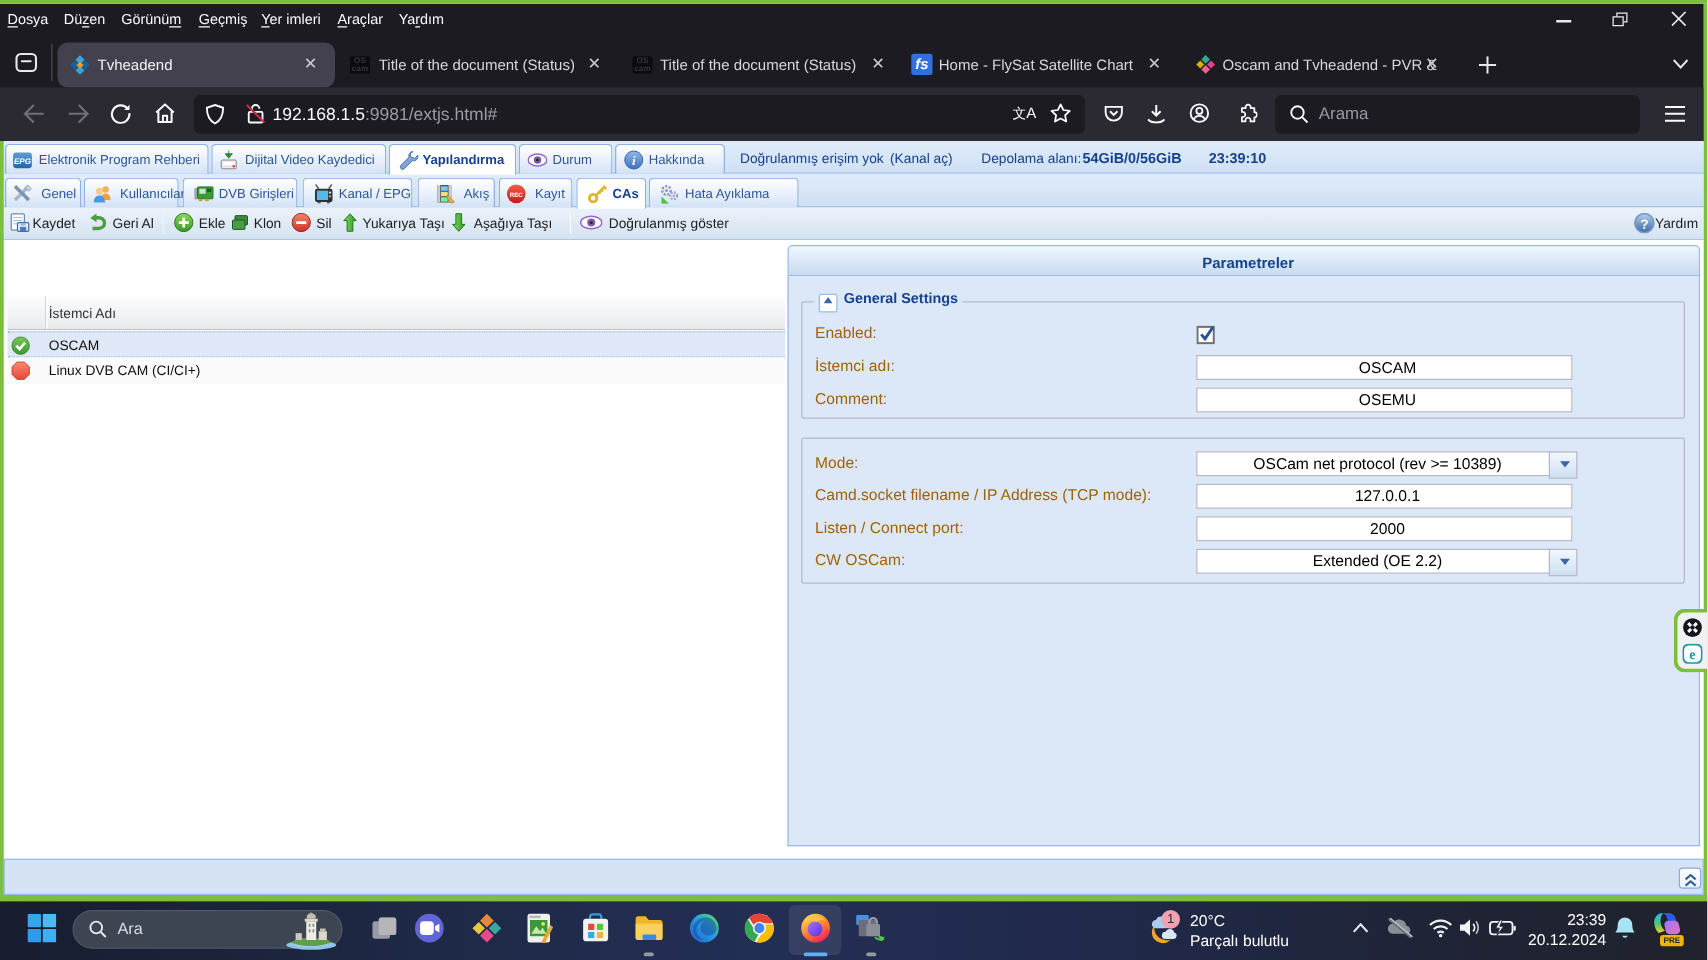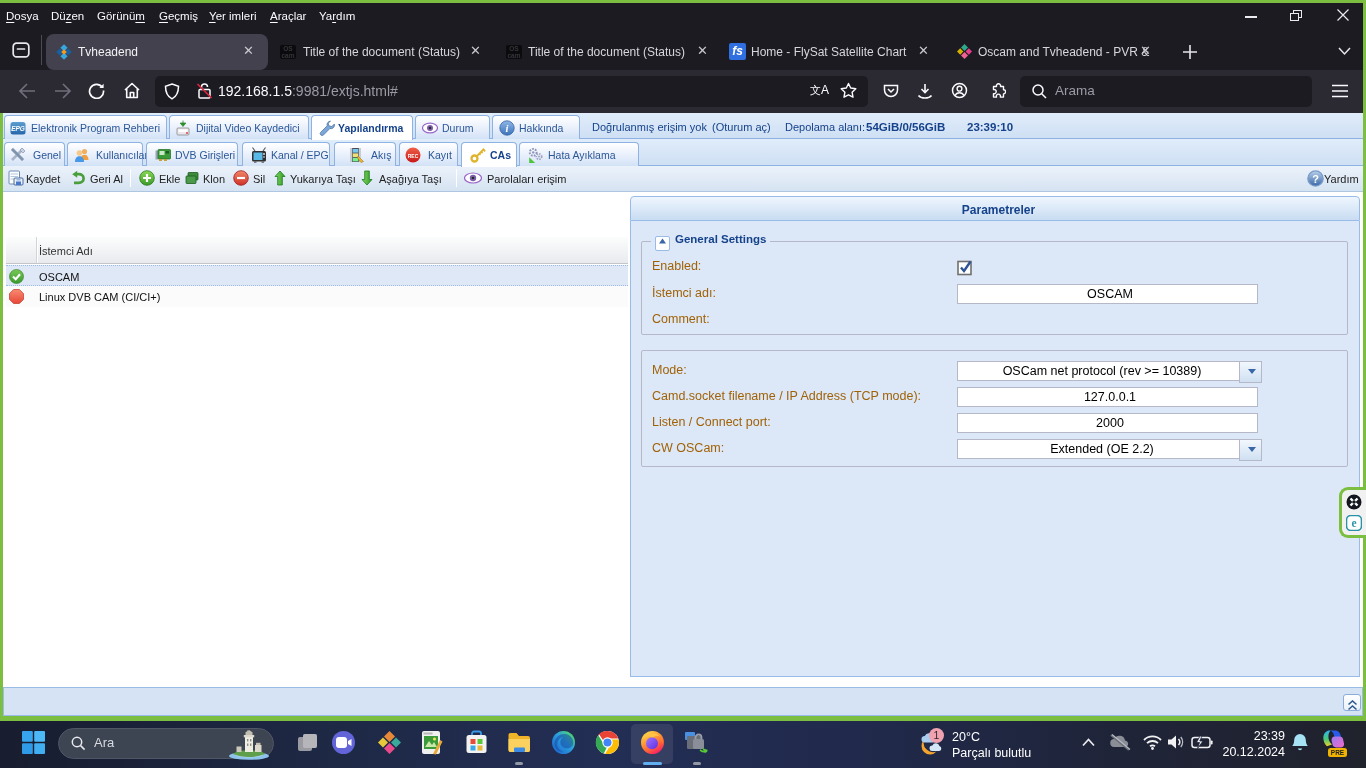--- a/index.html
+++ b/index.html
@@ -239,21 +239,21 @@
               <linearGradient id="infg" x1="0" y1="0" x2="0" y2="1">
                 <stop offset="0" stop-color="#8fb8e8"></stop>
                 <stop offset="1" stop-color="#3d72b8"></stop>
               </linearGradient>
             </defs>
             <text x="8" y="12" font-size="10.5" font-weight="bold" font-style="italic" fill="#fff" text-anchor="middle" font-family="Liberation Serif">i</text>
           </svg></span>
         <span class="ttxt">Hakkında</span>
       </div>
     <span class="hdrtxt" style="left:589px">Doğrulanmış erişim yok</span>
-    <span class="hdrtxt" style="left:709px">(Oturum aç)</span>
+    <span class="hdrtxt" style="left:709px">(Kanal aç)</span>
     <span class="hdrtxt" style="left:782px">Depolama alanı:</span>
     <span class="hdrtxt" style="left:863px;font-weight:bold;font-size:11.5px;top:7.5px">54GiB/0/56GiB</span>
     <span class="hdrtxt" style="left:964px;font-weight:bold;font-size:11.5px;top:7.5px">23:39:10</span>
   </div>
 
   <div class="abs" id="strip2">
     <div class="tab2" style="left:1px;width:61px">
         <span class="ticon" style="left:5px"><svg width="16" height="16" viewBox="0 0 16 16">
             <path d="M2 2 L13 13 M13 2 L2 13" stroke="#a8b4c8" stroke-width="2.6"></path>
             <path d="M2 2 L13 13" stroke="#8094b0" stroke-width="2.6"></path>
@@ -393,21 +393,21 @@
     <span class="tbi" style="left:356px"><svg width="16" height="16" viewBox="0 0 16 16">
           <path d="M8 15 L13 9.5 H10.3 V1 H5.7 V9.5 H3 Z" fill="url(#upg)" stroke="#1d7a1d" stroke-width="0.8"></path>
         </svg></span>
       <span class="tbt" style="left:376px">Aşağıya Taşı</span>
     <span class="tbsep" style="left:453px"></span>
     <span class="tbi" style="left:461px"><svg width="18" height="16" viewBox="0 0 18 16">
           <ellipse cx="9" cy="8" rx="8.5" ry="5" fill="#fff" stroke="#9a66c8" stroke-width="1.2"></ellipse>
           <circle cx="9" cy="8" r="3.2" fill="#7b5ea7"></circle>
           <circle cx="9" cy="8" r="1.3" fill="#2a2a2a"></circle>
         </svg></span>
-      <span class="tbt" style="left:484px">Parolaları erişim</span>
+      <span class="tbt" style="left:484px">Doğrulanmış göster</span>
     <span class="tbi" style="left:1304px"><svg width="17" height="17" viewBox="0 0 17 17">
           <circle cx="8.5" cy="8.5" r="7.6" fill="url(#hlpg)" stroke="#7a9ac8" stroke-width="1.4"></circle>
           <defs>
             <linearGradient id="hlpg" x1="0" y1="0" x2="0" y2="1">
               <stop offset="0" stop-color="#b8d0ea"></stop>
               <stop offset="1" stop-color="#3a68a8"></stop>
             </linearGradient>
           </defs>
           <text x="8.5" y="13" font-size="11" font-weight="bold" fill="#fff" text-anchor="middle" font-family="Liberation Sans">?</text>
         </svg></span>
@@ -455,20 +455,21 @@
             <path d="M4.5 1.5 L8 6.5 H1 Z" fill="#3a66a8"></path>
           </svg></span><b>General Settings</b></span>
     <span class="flbl" style="top:63px">Enabled:</span>
     <span class="abs" id="cb" style="left:327px;top:63px"><svg width="17" height="17" viewBox="0 0 17 17">
           <rect x="1" y="2.5" width="13" height="13" fill="#fff" stroke="#707070" stroke-width="1.6"></rect>
           <path d="M4 8.5 L7 12 L13.5 2.5" stroke="#2f5496" stroke-width="2.4" fill="none"></path>
         </svg></span>
     <span class="flbl" style="top:90px">İstemci adı:</span>
     <span class="finput" style="top:88px">OSCAM</span>
     <span class="flbl" style="top:116px">Comment:</span>
+    <span class="finput" style="top:114px">OSEMU</span>
     <div class="abs fs" style="left:11px;top:154px;width:707px;height:117px"></div>
     <span class="flbl" style="top:167px">Mode:</span>
     <span class="finput fcombo" style="top:165px">OSCam net protocol (rev &gt;= 10389)</span>
     <span class="flbl" style="top:193px">Camd.socket filename / IP Address (TCP mode):</span>
     <span class="finput" style="top:191px">127.0.0.1</span>
     <span class="flbl" style="top:219px">Listen / Connect port:</span>
     <span class="finput" style="top:217px">2000</span>
     <span class="flbl" style="top:245px">CW OSCam:</span>
     <span class="finput fcombo" style="top:243px">Extended (OE 2.2)</span>
   </div>

